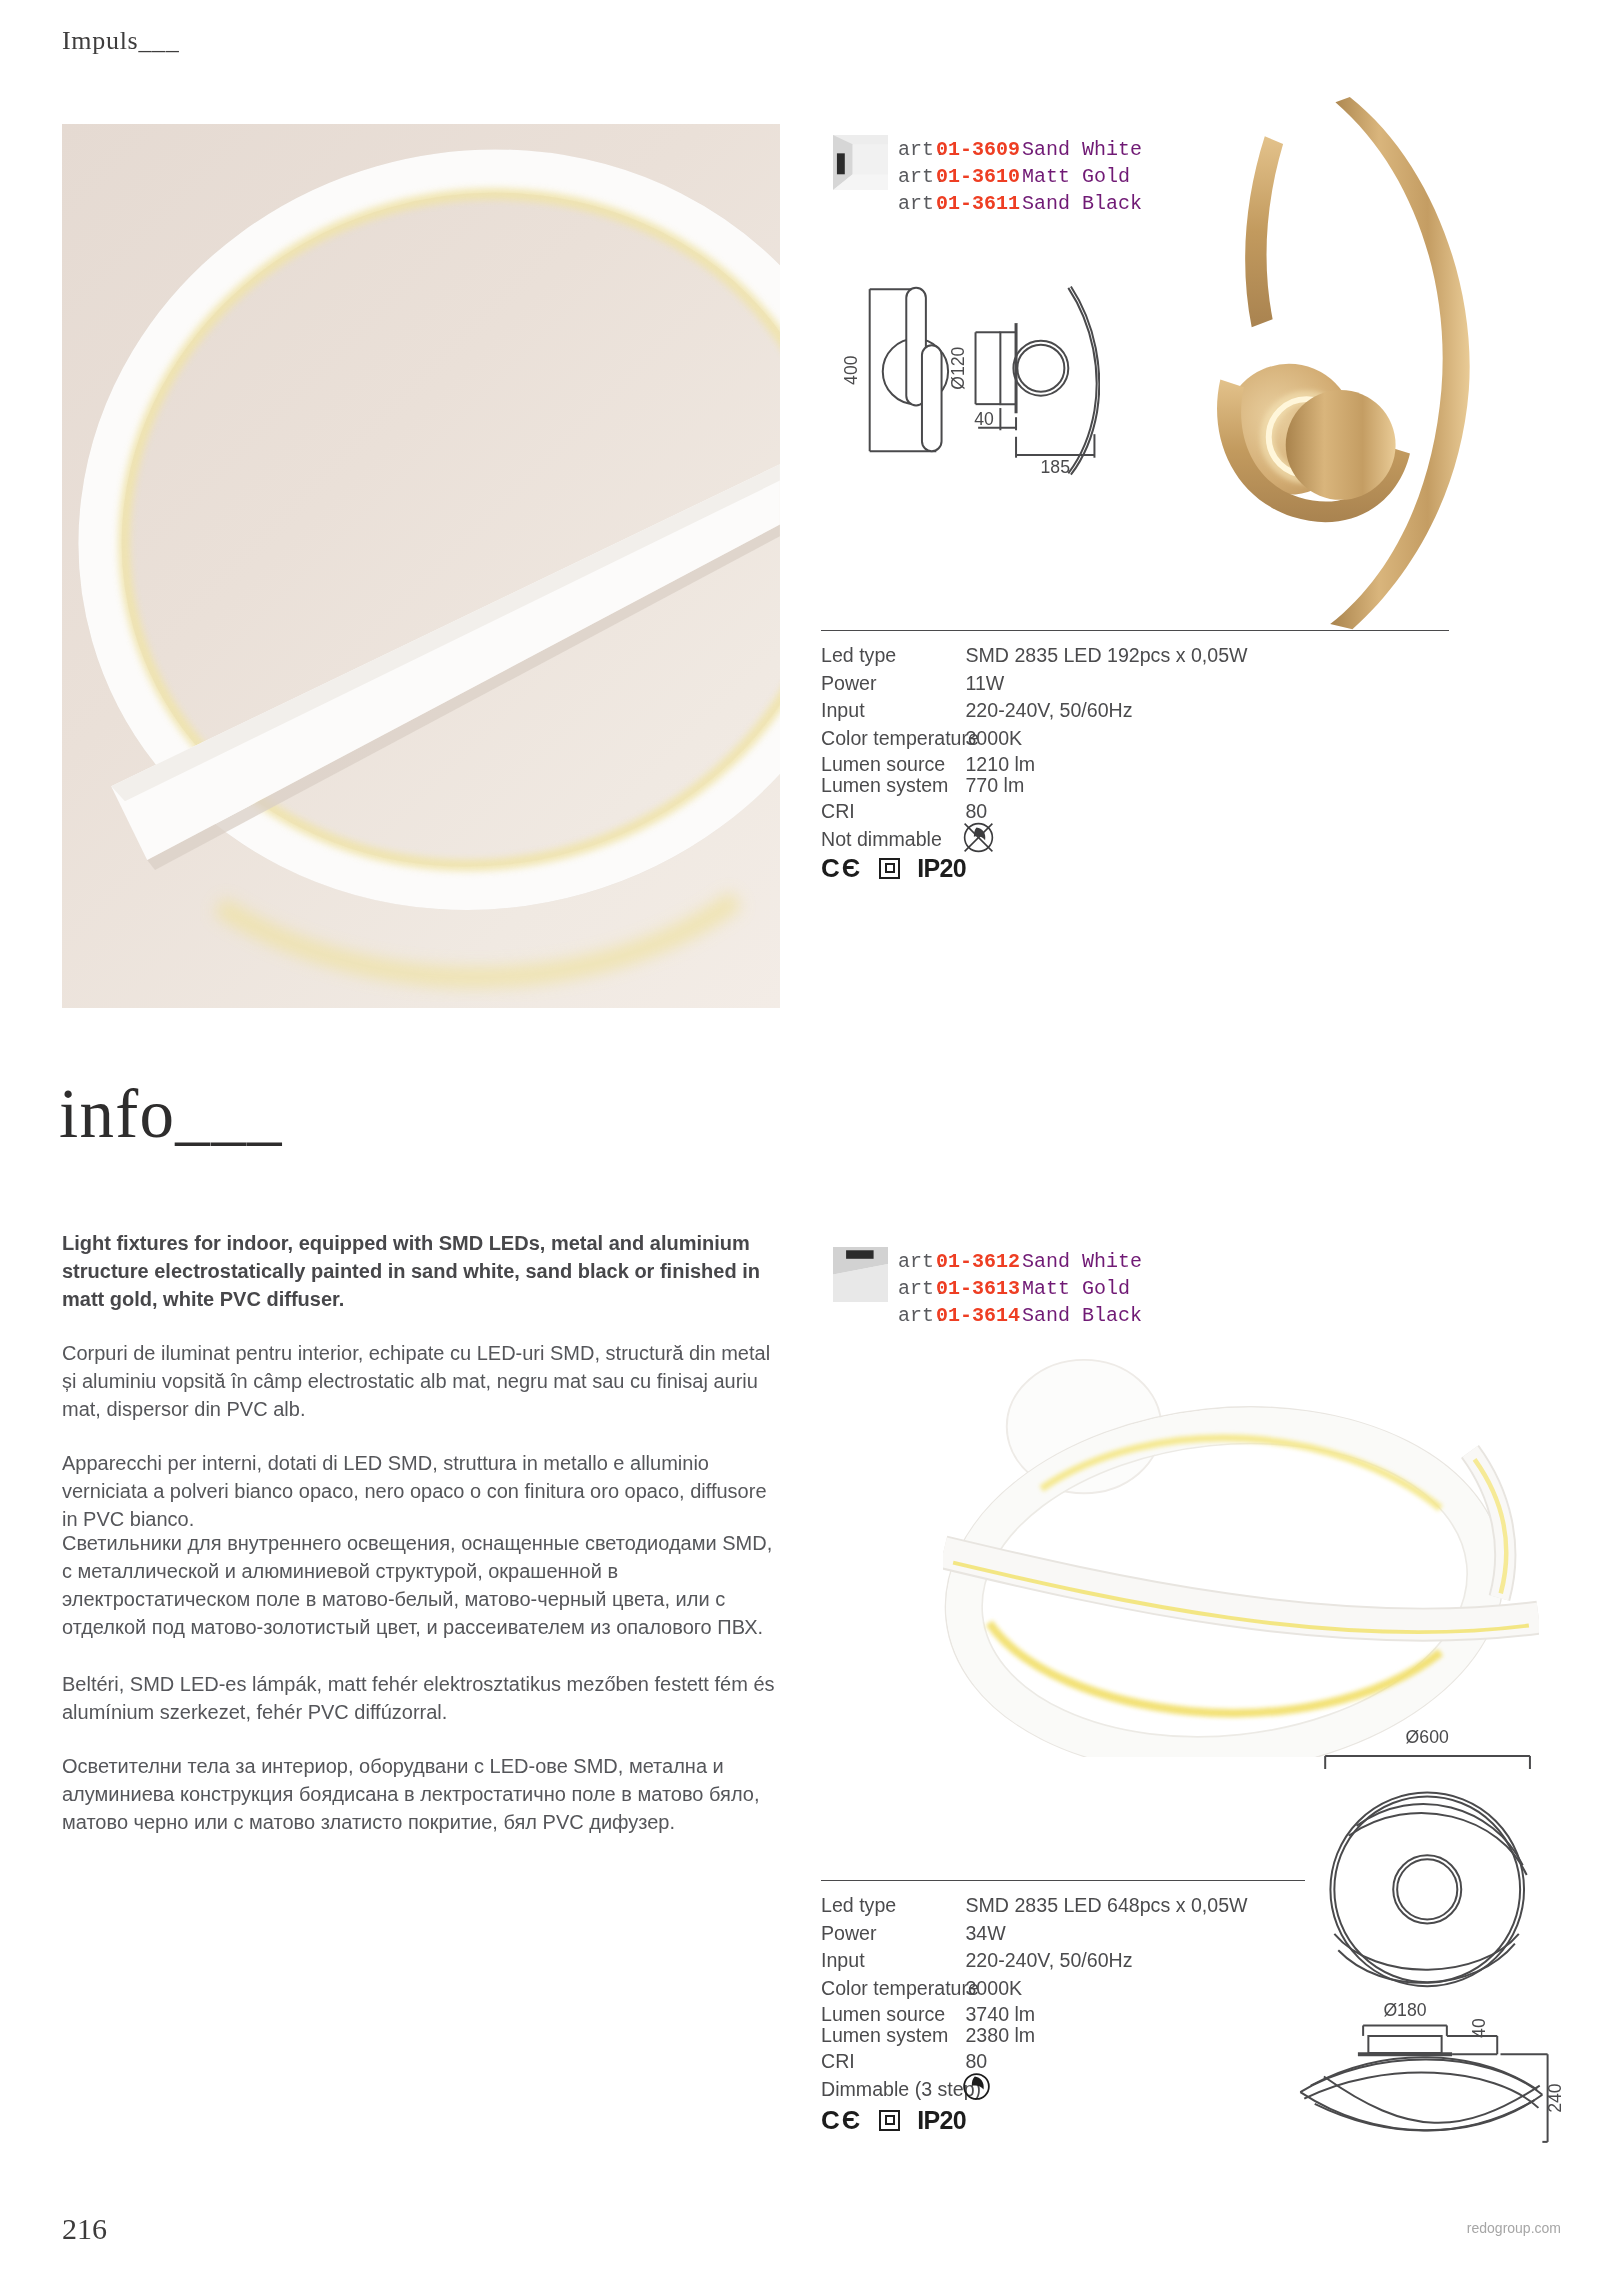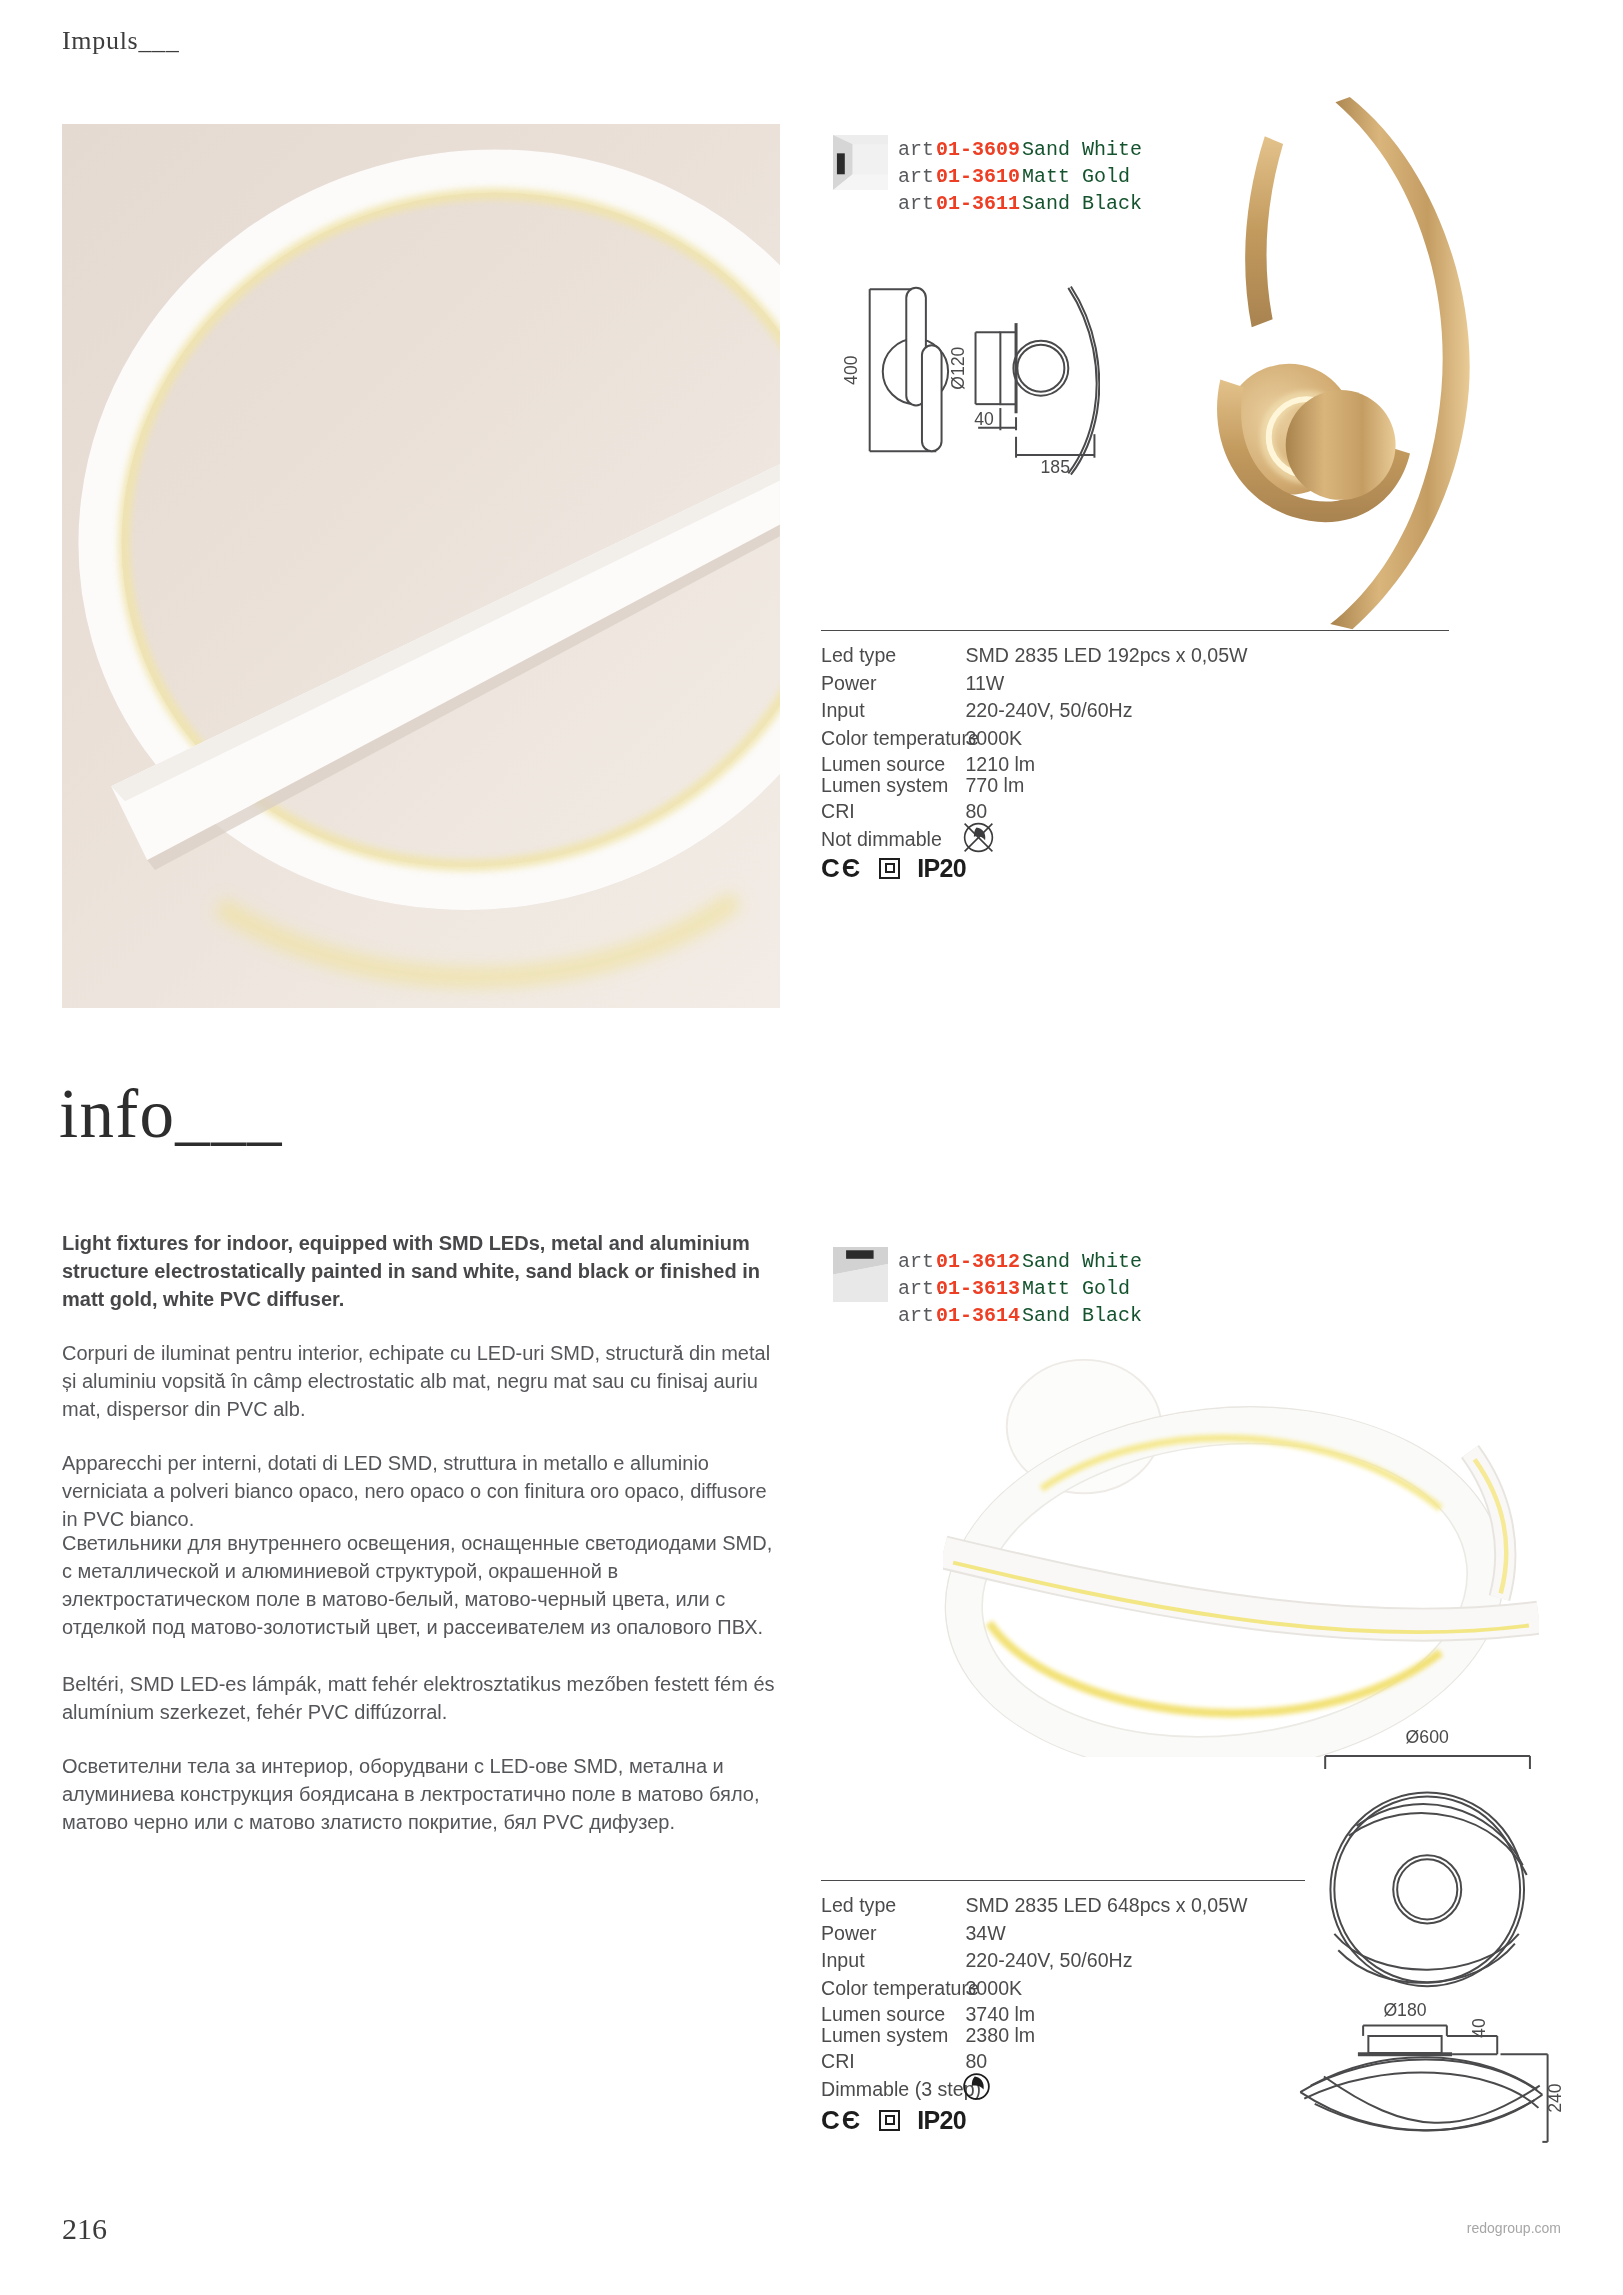--- a/index.html
+++ b/index.html
@@ -17,21 +17,21 @@
   .photo1{left:62px;top:124px;width:718px;height:884px;overflow:hidden;
           background:linear-gradient(135deg,#e5dad2 0%,#eae0d8 40%,#f0e9e2 78%,#f3ece6 100%);}
   .photo1 svg{display:block;}
 
   
   .mount-icon{width:55px;height:55px;}
   .art-rows{display:flex;flex-direction:column;gap:6px;font-family:Liberation Mono, monospace;}
   .art-row{display:flex;align-items:baseline;font-size:20px;line-height:21px;}
   .art-prefix{width:38px;color:#595a5e;}
   .art-code{width:86px;font-weight:700;color:#ee3e23;}
-  .art-finish{color:#14532d;}
+  .art-finish{color:#701a75;}
 
   
   .tech text{font-family:"Liberation Sans",sans-serif;font-size:27px;fill:#4a4a4c;}
   .tech line,.tech path,.tech rect,.tech circle,.tech ellipse{vector-effect:non-scaling-stroke;}
 
   
   .spec{font-size:19.6px;color:#4b4b4d;}
   .spec .rule{position:absolute;left:0;top:0;height:1.3px;background:#4a4a4c;}
   .spec-row{position:absolute;left:0;white-space:nowrap;}
   .spec-label{display:inline-block;width:139px;}

